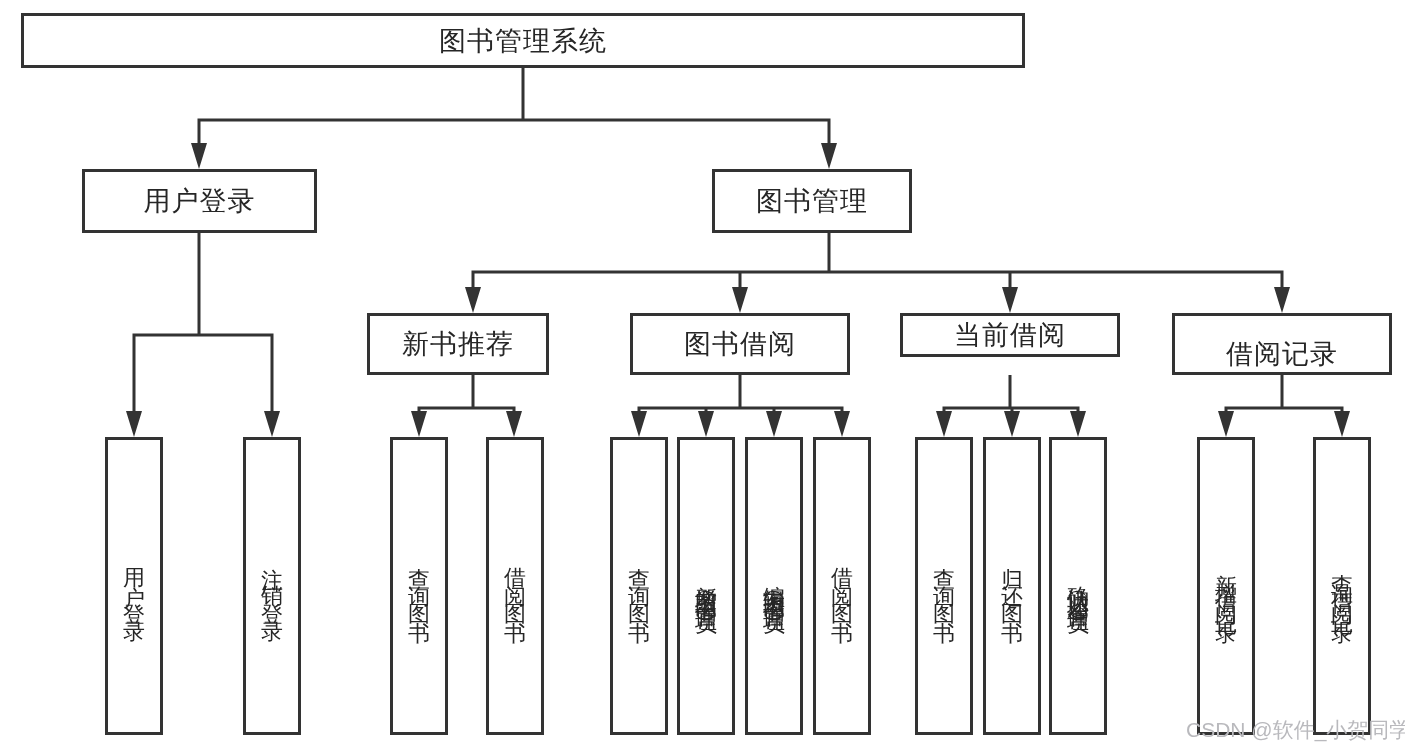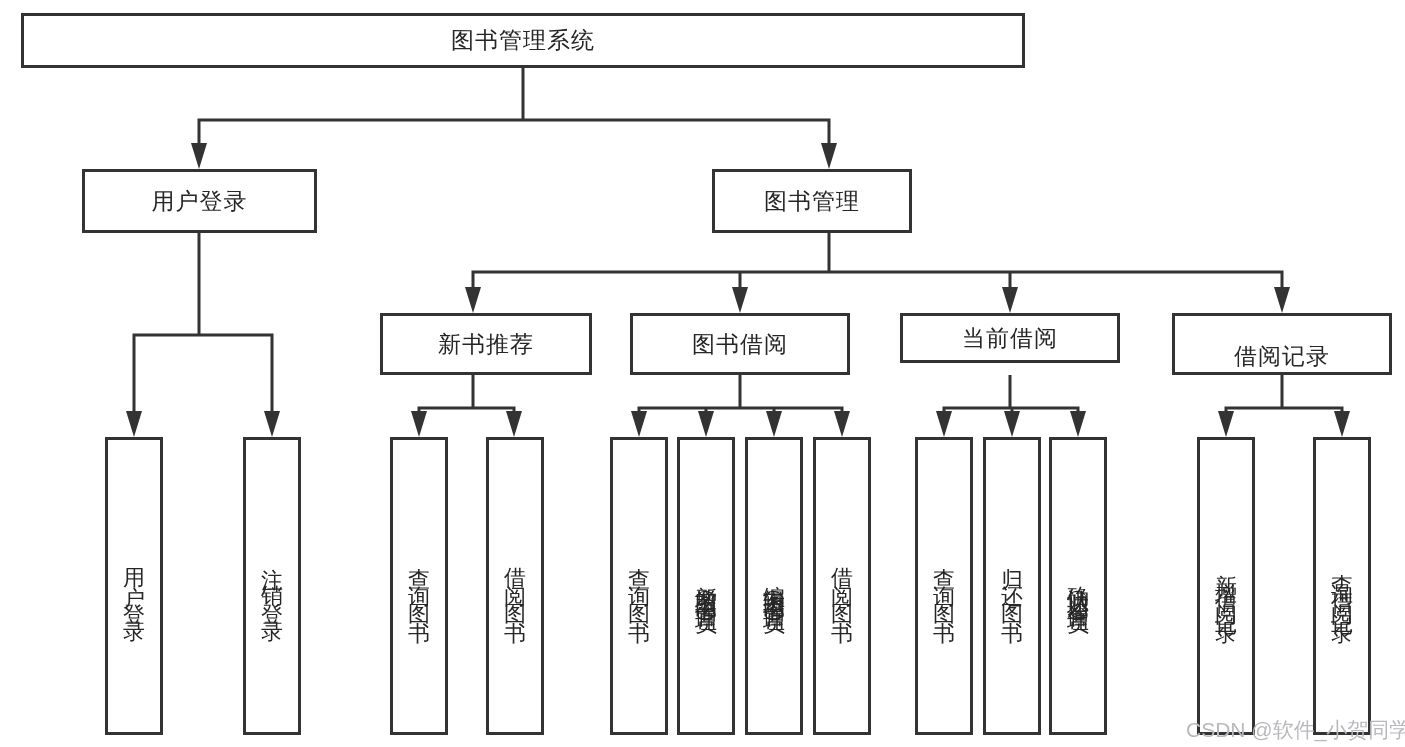--- a/index.html
+++ b/index.html
@@ -12,41 +12,41 @@
   }
   .wires{position:absolute;left:0;top:0;width:1405px;height:747px;}
   .node{
     position:absolute;
     box-sizing:border-box;
     border:3px solid #333333;
     background:#ffffff;
     display:flex;align-items:center;justify-content:center;
     color:#262626;
   }
-  .hnode span{font-size:23px;letter-spacing:1px;white-space:nowrap;}
+  .hnode span{font-size:27px;letter-spacing:1px;white-space:nowrap;}
   .vnode span{
     writing-mode:vertical-rl;
     text-orientation:mixed;
     font-size:22px;
     line-height:1;
     white-space:nowrap;
   }
   .ls4 span{letter-spacing:18px;}
   .ls6 span{letter-spacing:10px;}
   .ls9 span{letter-spacing:4px;}
 
   
   #root{left:21px;top:13px;width:1004px;height:55px;}
   
   #n-user-login{left:82px;top:169px;width:235px;height:64px;}
   #n-book-mgmt{left:712px;top:169px;width:200px;height:64px;}
   
-  #n-newbook{left:380px;top:313px;width:212px;height:62px;}
+  #n-newbook{left:367px;top:313px;width:182px;height:62px;}
   #n-borrow{left:630px;top:313px;width:220px;height:62px;text-align:right;}
-  #n-current{left:900px;top:313px;width:220px;height:50px;}
+  #n-current{left:900px;top:313px;width:220px;height:44px;}
   #n-records{left:1172px;top:313px;width:220px;height:62px;align-items:flex-end;}
   
   .leaf{top:437px;width:58px;height:298px;}
   #l1{left:105px;} #l2{left:243px;}
   #l3{left:390px;} #l4{left:486px;}
   #l5{left:610px;} #l6{left:677px;} #l7{left:745px;} #l8{left:813px;}
   #l9{left:915px;} #l10{left:983px;} #l11{left:1049px;}
   #l12{left:1197px;} #l13{left:1313px;}
 
   .watermark{

